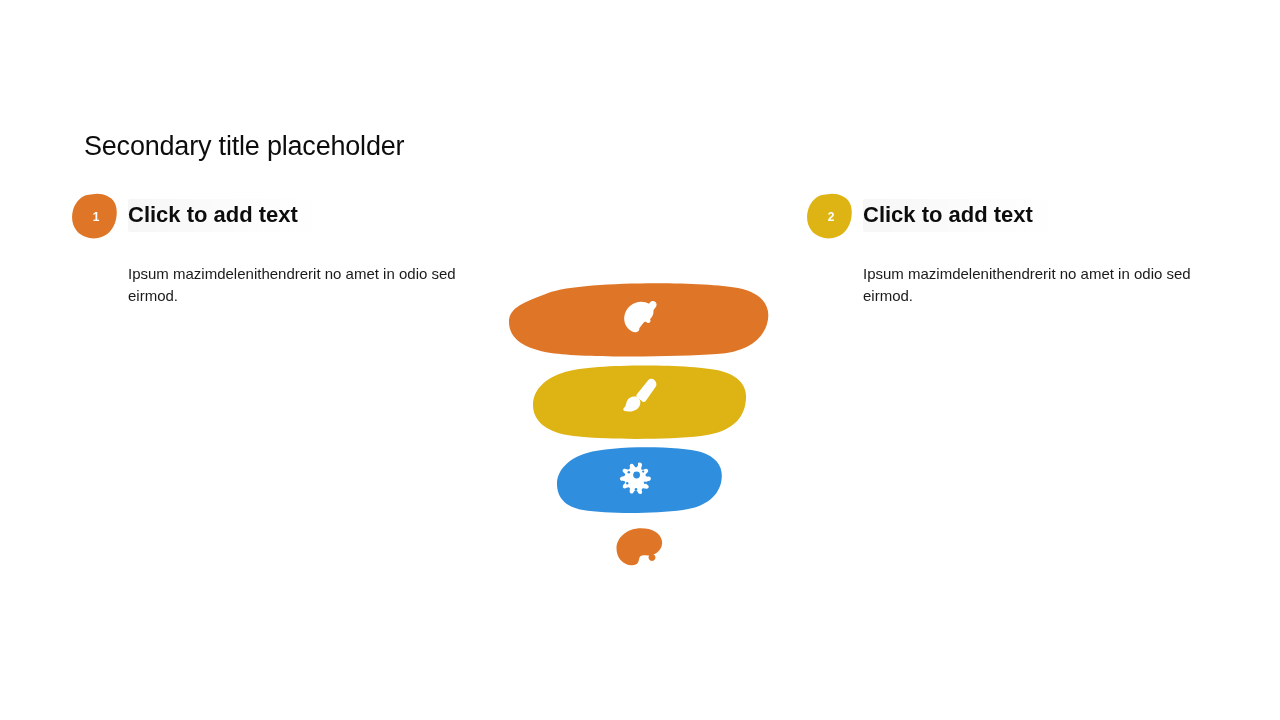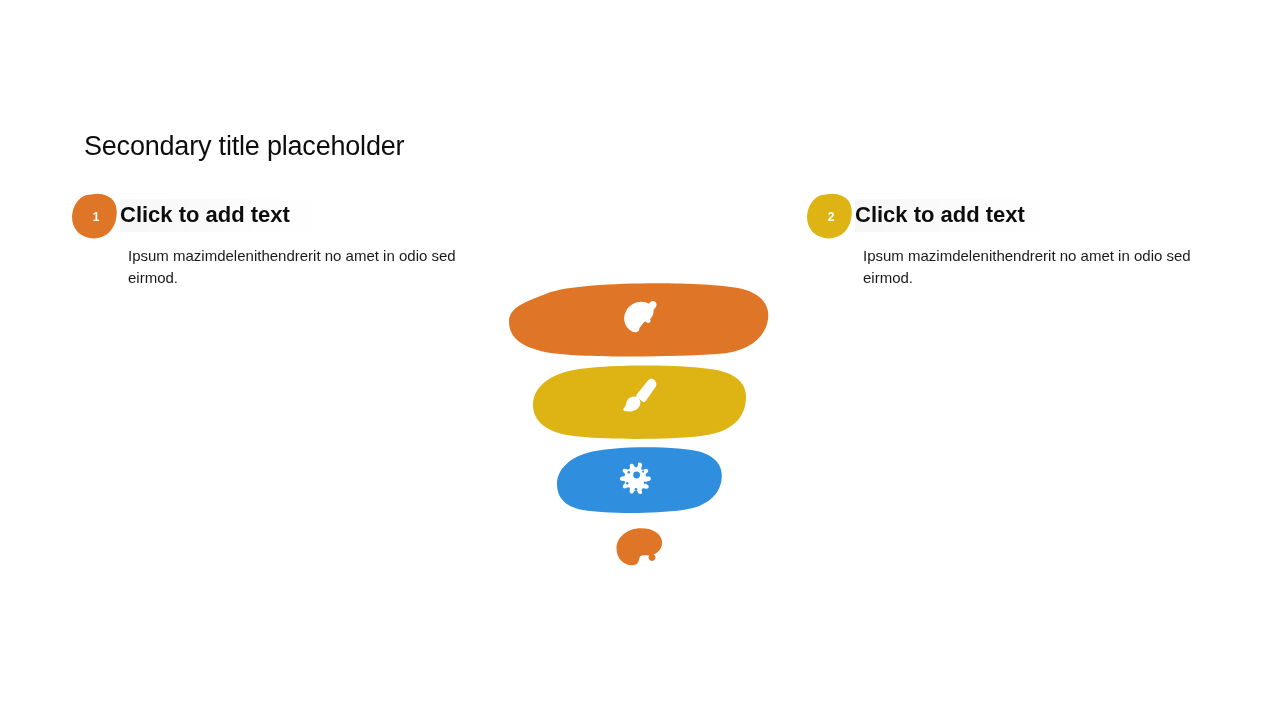--- a/index.html
+++ b/index.html
@@ -71,36 +71,36 @@
     z-index: 2;
     color: #ffffff;
     font-size: 12px;
     font-weight: bold;
     line-height: 1;
     transform: translate(1px, 1px);
   }
 
   .head-text-wrap {
     position: absolute;
-    left: 50px;
+    left: 58px;
     top: 6px;
     padding: 3px 40px 4px 0px;
     background: linear-gradient(to right, rgba(0,0,0,0.035), rgba(0,0,0,0.012) 55%, rgba(0,0,0,0) 100%);
     border-radius: 2px;
   }
   .head-text {
     font-size: 22px;
     font-weight: bold;
     color: #0d0d0d;
     white-space: nowrap;
     line-height: 1.2;
   }
 
   .block-body {
-    margin-top: 2px;
+    margin-top: 20px;
     margin-left: 58px;
     width: 345px;
     font-size: 15px;
     line-height: 1.45;
     color: #1a1a1a;
   }
 
   
   .funnel {
     position: absolute;

